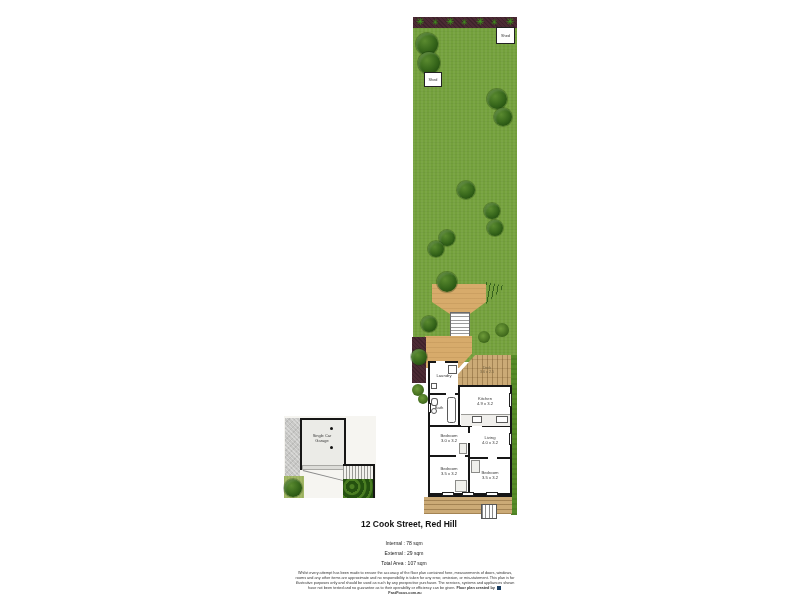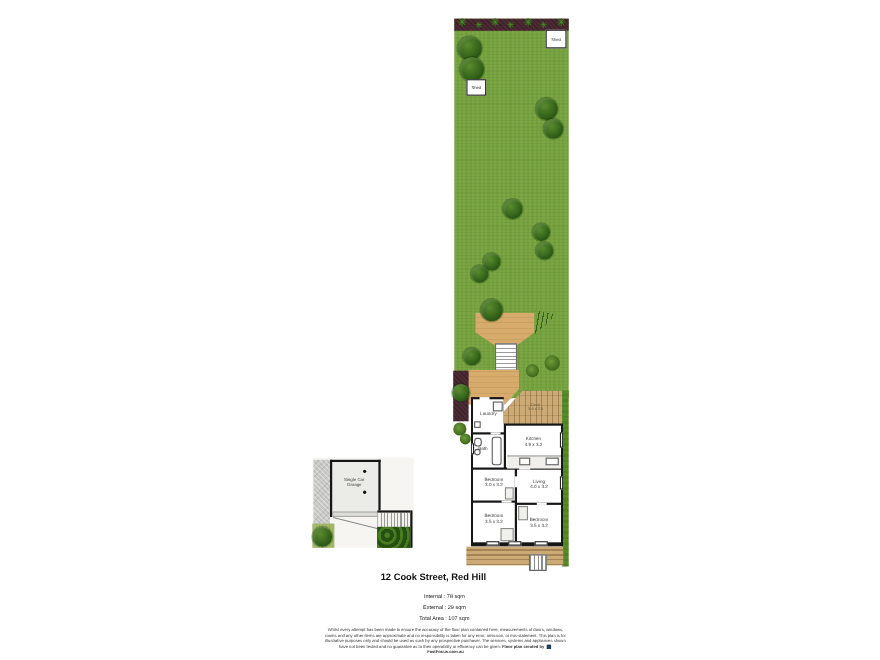--- a/index.html
+++ b/index.html
@@ -43,21 +43,21 @@
   .concrete{background:#c8c8c6;
         background-image:repeating-linear-gradient(45deg, rgba(255,255,255,.3) 0 1px, rgba(0,0,0,0) 1px 3px),
                          repeating-linear-gradient(-45deg, rgba(0,0,0,.07) 0 1px, rgba(0,0,0,0) 1px 4px);}
   .hedge{background:#2d5a15;
         background-image:repeating-radial-gradient(circle at 30% 40%, #4a7d22 0 2px, #24510f 3px 6px);}
   .grass{background:#a3b966;background-image:repeating-linear-gradient(90deg, rgba(0,0,0,.05) 0 1px, rgba(0,0,0,0) 1px 3px);}
   .stairs-h{background:#f2f1ed;border-top:2px solid #161616;box-sizing:border-box;
         background-image:repeating-linear-gradient(90deg,#9a9a96 0 1px, rgba(0,0,0,0) 1px 3px);}
   .dot{position:absolute;width:3px;height:3px;border-radius:50%;background:#111;}
   
-  .title{position:absolute;left:284px;top:519px;width:220px;text-align:center;
+  .title{position:absolute;left:299px;top:519px;width:220px;text-align:center;
          font-size:8.5px;font-weight:bold;color:#111;}
   .arealine{width:220px;text-align:center;font-size:5px;line-height:10px;color:#222;}
   .disclaimer{position:absolute;left:293px;top:571px;width:224px;text-align:center;
          font-size:3.8px;line-height:5px;color:#333;}
   .logo-sq{display:inline-block;width:4px;height:4px;background:#1b3f63;vertical-align:middle;margin:0 1px;}
 </style>
 </head>
 <body>
 
 <div id="plan">

